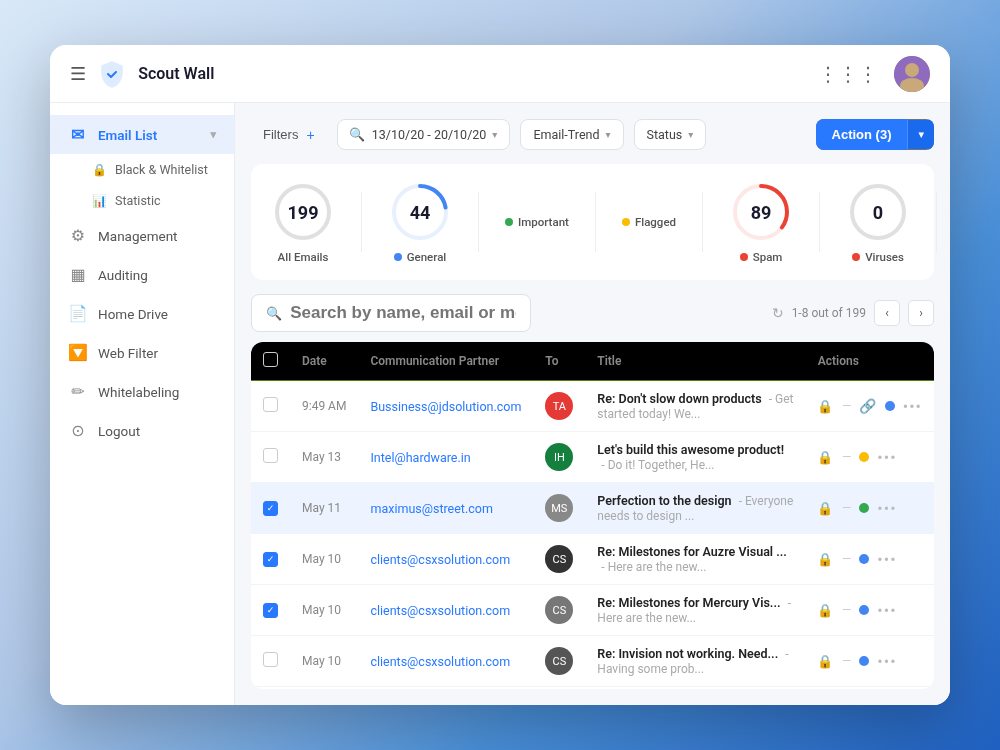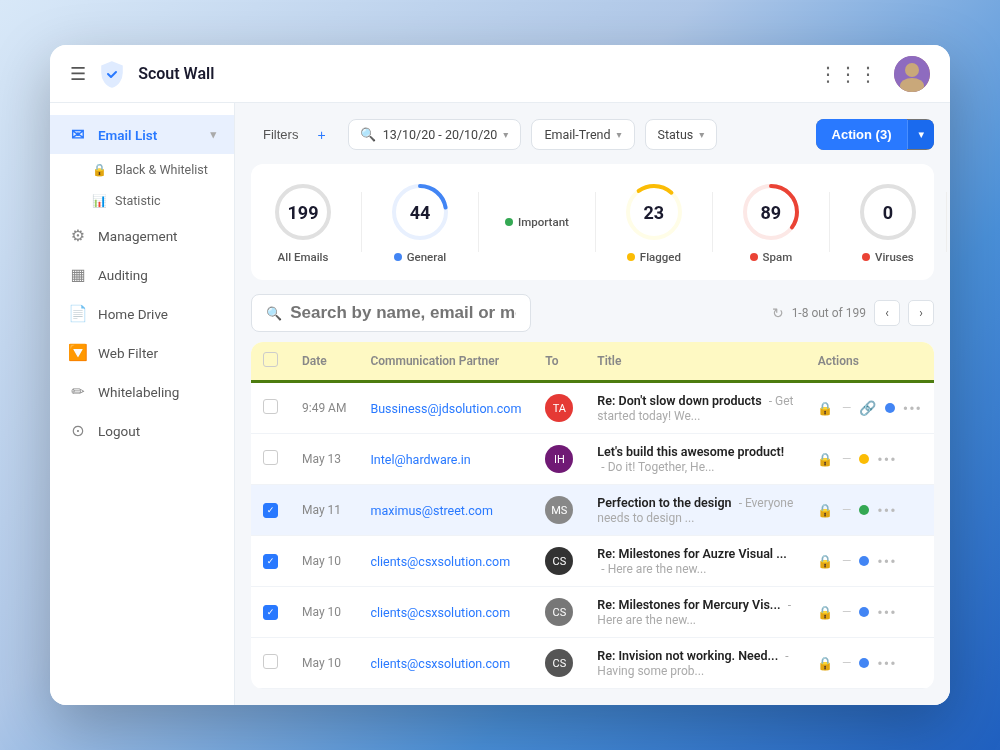--- a/index.html
+++ b/index.html
@@ -146,21 +146,21 @@
     .toolbar {
       display: flex;
       align-items: center;
       gap: 10px;
       margin-bottom: 14px;
       flex-shrink: 0;
     }
     .filter-btn {
       display: flex;
       align-items: center;
-      gap: 19px;
+      gap: 8px;
       padding: 7px 12px;
       border: none;
       background: transparent;
       font-size: 13px;
       color: #555;
       cursor: pointer;
       font-weight: 500;
     }
     .toolbar-dropdown {
       display: flex;
@@ -314,22 +314,22 @@
       border-radius: 12px;
       overflow: hidden;
       flex: 1;
     }
     table {
       width: 100%;
       border-collapse: collapse;
       font-size: 12.5px;
     }
     thead tr {
-      background: #fef9c3;
-      border-bottom: 3px solid #4d7c0f;
+      background: #000000;
+      border-bottom: 1px solid #4d7c0f;
     }
     thead th {
       padding: 10px 12px;
       text-align: left;
       font-weight: 600;
       color: #888;
       font-size: 12px;
       white-space: nowrap;
     }
     tbody tr {
@@ -534,27 +534,20 @@
 
         <div class="stat-item">
           <div class="stat-label">
             <span class="stat-dot" style="background:#34a853"></span>
             <span>Important</span>
           </div>
         </div>
         <div class="stat-divider"></div>
 
         <div class="stat-item">
-          <div class="stat-circle">
-            <svg width="64" height="64" viewBox="0 0 64 64">
-              <circle cx="32" cy="32" r="26" fill="none" stroke="#fffde7" stroke-width="4"></circle>
-              <circle cx="32" cy="32" r="26" fill="none" stroke="#fbbc05" stroke-width="4" stroke-dasharray="19 127" stroke-linecap="round"></circle>
-            </svg>
-            <span class="stat-value">23</span>
-          </div>
           <div class="stat-label">
             <span class="stat-dot" style="background:#fbbc05"></span>
             <span>Flagged</span>
           </div>
         </div>
         <div class="stat-divider"></div>
 
         <div class="stat-item">
           <div class="stat-circle">
             <svg width="64" height="64" viewBox="0 0 64 64">
@@ -643,21 +636,21 @@
         <span class="status-dot" style="background:#4285f4"></span>
         <span class="more-icon">•••</span>
       </div>
     </td>
   </tr>
               <tr>
     <td><div class="checkbox"></div></td>
     <td class="date-text">May 13</td>
     <td class="email-link">Intel@hardware.in</td>
     <td>
-      <div class="avatar-sm" style="background:#701a75">IH</div>
+      <div class="avatar-sm" style="background:#15803d">IH</div>
     </td>
     <td>
       <span class="title-text">Let's build this awesome product!</span>
       <span class="preview-text">- Do it! Together, He...</span>
     </td>
     <td>
       <div class="action-icons">
         <span class="lock-icon">🔒</span>
         <span style="color:#ccc;font-size:12px;">—</span>
 

